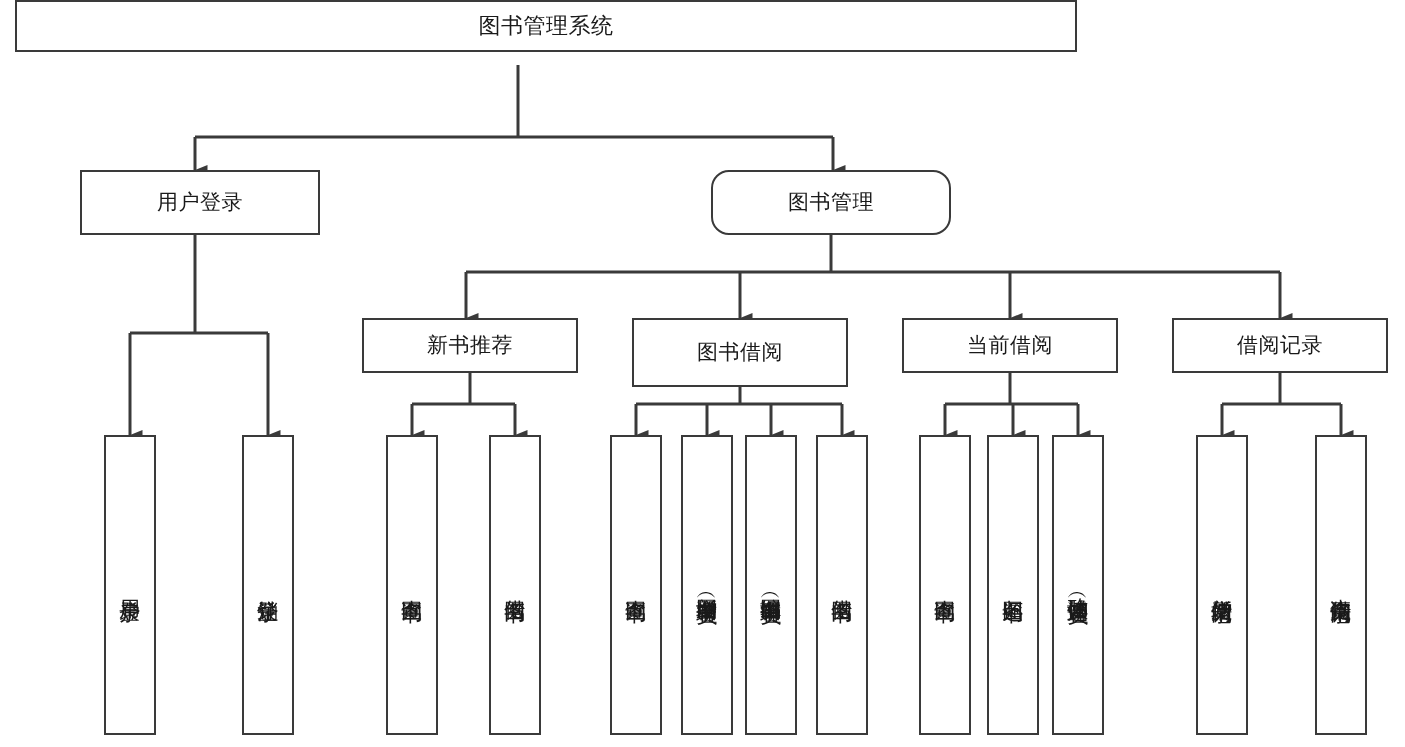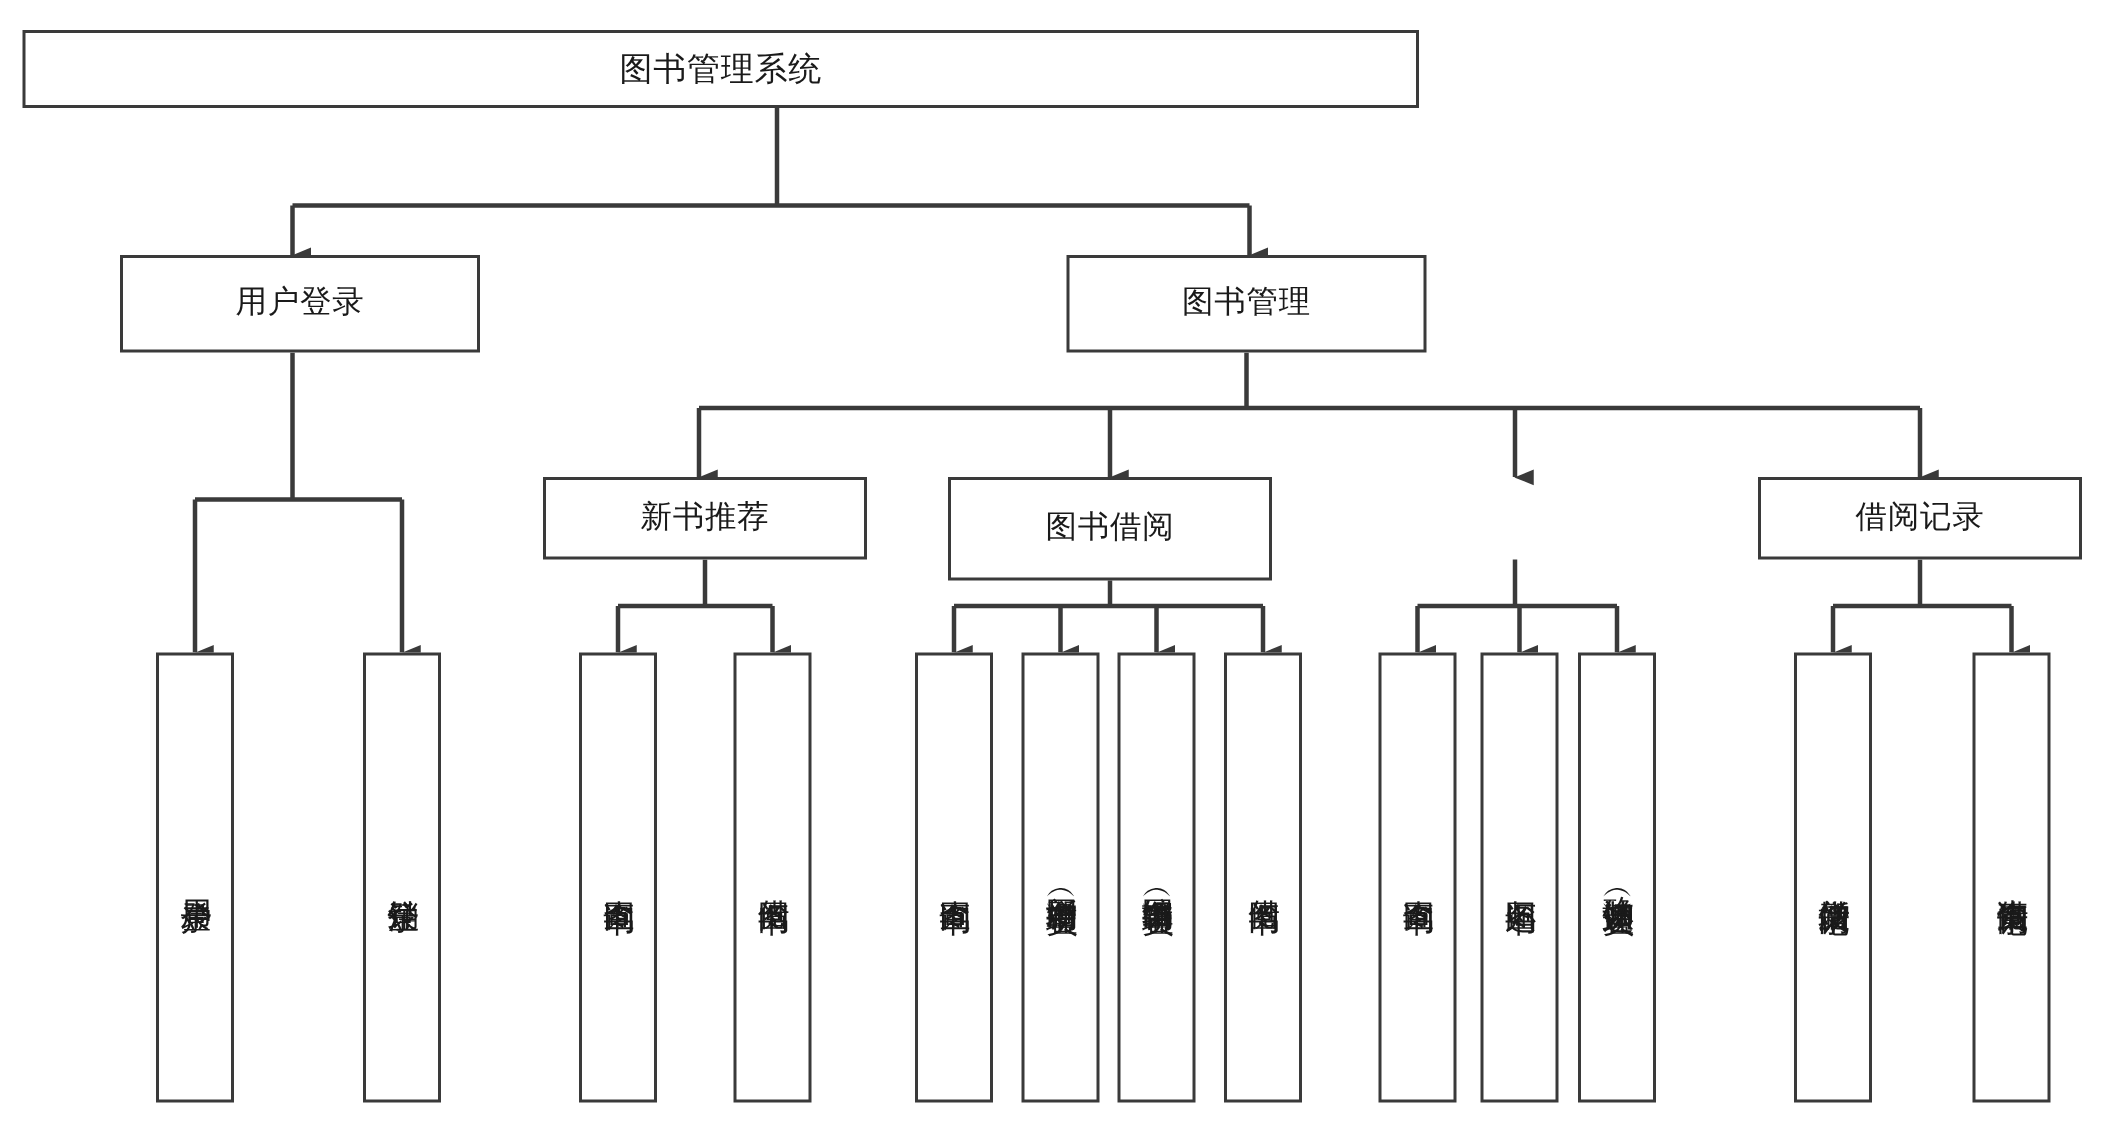--- a/index.html
+++ b/index.html
@@ -119,37 +119,40 @@
       <path d="M1013,404 L1013,435" marker-end="url(#arw)"></path>
       <path d="M1078,404 L1078,435" marker-end="url(#arw)"></path>
 
       <path d="M1280,373 L1280,404"></path>
       <path d="M1222,404 L1341,404"></path>
       <path d="M1222,404 L1222,435" marker-end="url(#arw)"></path>
       <path d="M1341,404 L1341,435" marker-end="url(#arw)"></path>
     </g>
   </svg>
 
-  <div class="node horiz root" style="left:15px; top:20px; width:931px; height:52px;">
+  <div class="node horiz root" style="left:15px; top:0; width:1062px; height:52px;">
     <span class="label">图书管理系统</span>
   </div>
 
   <div class="node horiz" style="left:80px; top:170px; width:240px; height:65px;">
     <span class="label">用户登录</span>
   </div>
-  <div class="node horiz" style="left:711px; top:170px; width:240px; height:65px;">
+  <div class="node horiz" style="left:711px; top:170px; width:240px; height:65px;border-radius:18px;">
     <span class="label">图书管理</span>
   </div>
 
   <div class="node horiz" style="left:362px; top:318px; width:216px; height:55px;">
     <span class="label">新书推荐</span>
   </div>
   <div class="node horiz" style="left:632px; top:318px; width:216px; height:69px;">
     <span class="label">图书借阅</span>
   </div>
+  <div class="node horiz" style="left:902px; top:318px; width:216px; height:55px;">
+    <span class="label">当前借阅</span>
+  </div>
   <div class="node horiz" style="left:1172px; top:318px; width:216px; height:55px;align-items:center;">
     <span class="label">借阅记录</span>
   </div>
 
   <div class="node leaf" style="left:104px; top:435px; width:52px; height:300px;">
     <span class="label">用户登录</span>
   </div>
   <div class="node leaf" style="left:242px; top:435px; width:52px; height:300px;">
     <span class="label">注销登录</span>
   </div>

